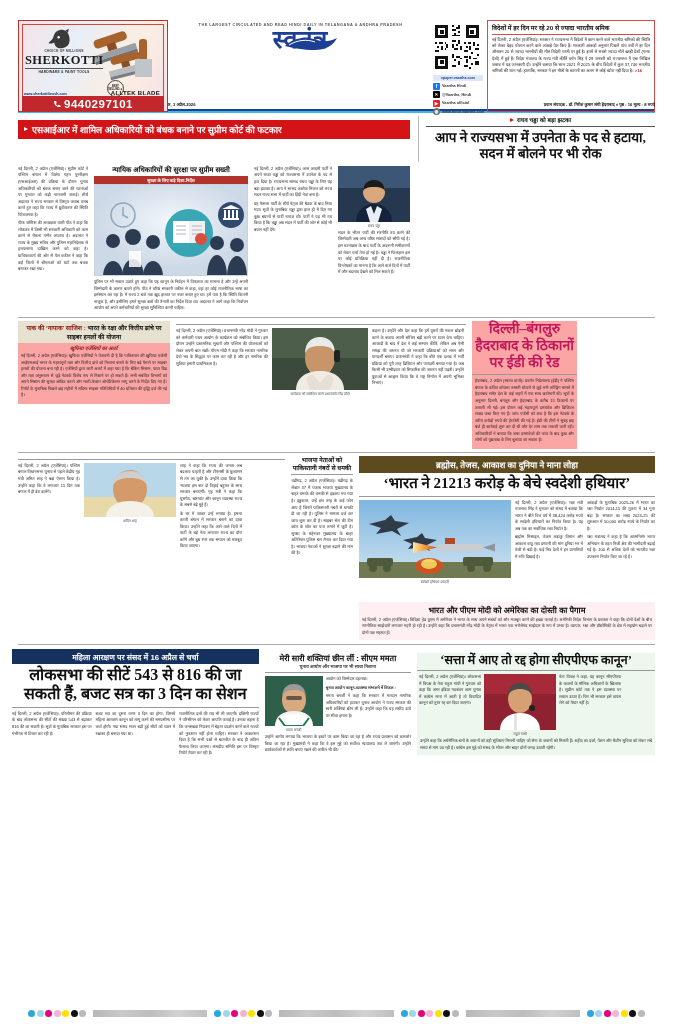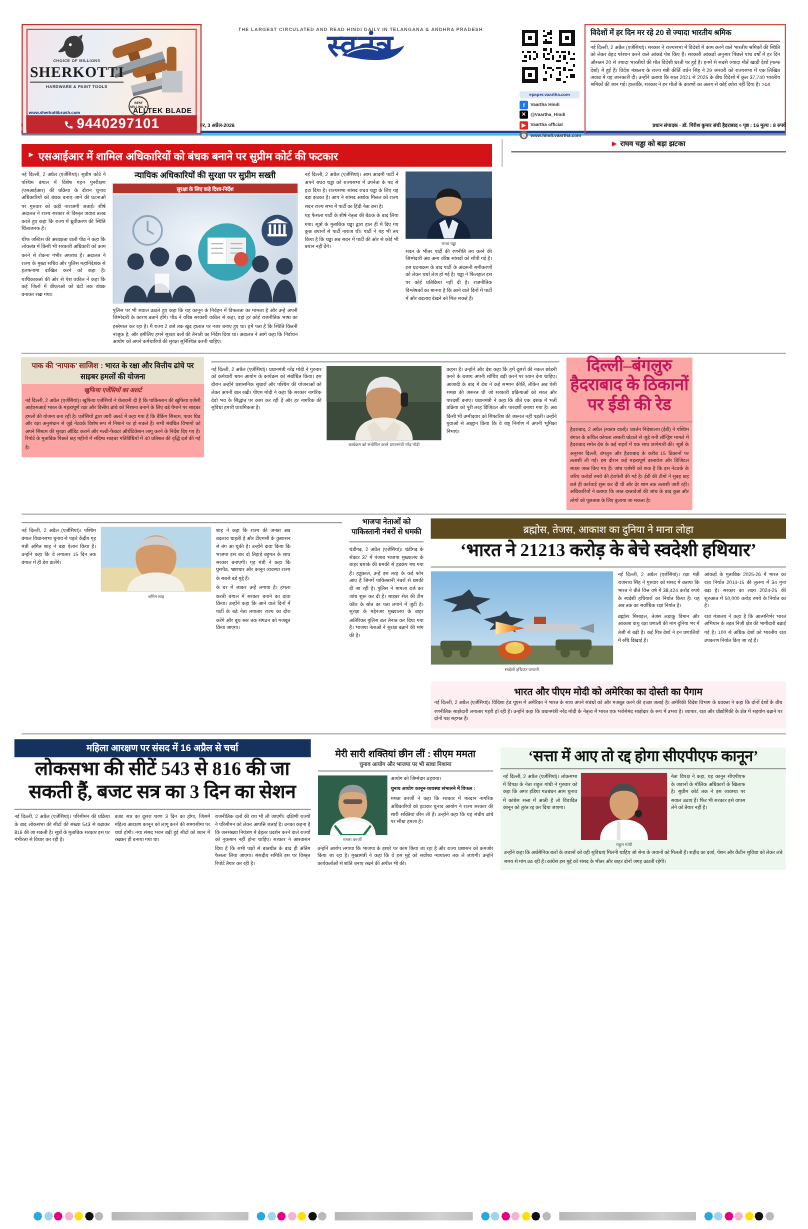--- a/index.html
+++ b/index.html
@@ -78,21 +78,21 @@
   .cap { font-size:3.5px; color:#444; text-align:center; padding-top:1px; }
 
   .sec-title-blue { font-family:"Liberation Serif", serif; font-weight:800; font-size:11px; color:#111; line-height:1.2; text-align:center;}
   .hr-thin { height:1px; background:#999; margin:3px 0; }
 
   .tinted { background:#fca5a5; }
   .tint-green { background:#eef7ee; }
   .tint-pink { background:#fdeff2; }
 
   .kick-box { background:#e7e2cf; color:#6b1f1f; font-weight:800; font-size:6.2px; text-align:center; padding:2px 3px; }
-  .kick-dark { background:#5d4a1f; color:#fff; font-weight:400; font-size:8.5px; text-align:center; padding:3px 4px; }
+  .kick-dark { background:#5d4a1f; color:#fff; font-weight:700; font-size:8.5px; text-align:center; padding:3px 4px; }
   .kick-navy { background:#15325e; color:#fff; font-weight:800; font-size:7.8px; text-align:center; padding:2.5px 4px; }
   .kick-plain { font-weight:800; font-size:7.5px; text-align:center; color:#111; }
   .h-magenta { font-family:"Liberation Serif", serif; font-weight:800; font-size:14px; color:#c2185b; text-align:center; line-height:1.2;}
   .h-blue-big { font-family:"Liberation Serif", serif; font-weight:800; font-size:15px; color:#111; text-align:center; line-height:1.18;}
   .h-serif-big { font-family:"Liberation Serif", serif; font-weight:800; font-size:16px; color:#111; line-height:1.18;}
 
   .subhead-i { font-size:5px; font-weight:800; color:#8a1a1a; text-align:center; font-style:italic; margin:2px 0;}
 
   
   .info-card { background:#eaf0f6; border:1px solid #c6d2df; position:relative; overflow:hidden;}
@@ -267,20 +267,21 @@
       <div class="redbar">
         <span class="bullet-tri"></span>
         <span>एसआईआर में शामिल अधिकारियों को बंधक बनाने पर सुप्रीम कोर्ट की फटकार</span>
       </div>
     </div>
     <div class="top-right">
       <div class="kicker-r">
         <span class="bullet-tri" style="color:#d41317"></span>
         <span>राघव चड्ढा को बड़ा झटका</span>
       </div>
+      <div class="h-right">आप ने राज्यसभा में उपनेता के पद से हटाया, सदन में बोलने पर भी रोक</div>
     </div>
   </div>
 
   <div class="band" style="align-items:flex-start;">
 
     <div class="col" style="width:70px">
       <p>नई दिल्ली, 2 अप्रैल (एजेंसियां)। सुप्रीम कोर्ट ने पश्चिम बंगाल में विशेष गहन पुनरीक्षण (एसआईआर) की प्रक्रिया के दौरान चुनाव अधिकारियों को बंधक बनाए जाने की घटनाओं पर गुरुवार को कड़ी नाराजगी जताई। शीर्ष अदालत ने राज्य सरकार से विस्तृत जवाब तलब करते हुए कहा कि राज्य में ध्रुवीकरण की स्थिति चिंताजनक है।</p>
       <p>चीफ जस्टिस की अध्यक्षता वाली पीठ ने कहा कि लोकतंत्र में किसी भी सरकारी अधिकारी को काम करने से रोकना गंभीर अपराध है। अदालत ने राज्य के मुख्य सचिव और पुलिस महानिदेशक से हलफनामा दाखिल करने को कहा है। याचिकाकर्ता की ओर से पेश वकील ने कहा कि कई जिलों में बीएलओ को घंटों तक बंधक बनाकर रखा गया।</p>
     </div>
 
@@ -508,32 +509,32 @@
         <div class="col" style="width:68px">
           <p>नई दिल्ली, 2 अप्रैल (एजेंसियां)। रक्षा मंत्री राजनाथ सिंह ने गुरुवार को संसद में बताया कि भारत ने बीते वित्त वर्ष में 38,424 करोड़ रुपये के स्वदेशी हथियारों का निर्यात किया है। यह अब तक का सर्वाधिक रक्षा निर्यात है।</p>
           <p>ब्रह्मोस मिसाइल, तेजस लड़ाकू विमान और आकाश वायु रक्षा प्रणाली की मांग दुनिया भर में तेजी से बढ़ी है। कई मित्र देशों ने इन प्रणालियों में रुचि दिखाई है।</p>
         </div>
         <div class="col" style="width:68px">
           <p>आंकड़ों के मुताबिक 2025-26 में भारत का रक्षा निर्यात 2014-15 की तुलना में 34 गुना बढ़ा है। सरकार का लक्ष्य 2024-25 की शुरुआत में 50,000 करोड़ रुपये के निर्यात का है।</p>
           <p>रक्षा मंत्रालय ने कहा है कि आत्मनिर्भर भारत अभियान के तहत निजी क्षेत्र की भागीदारी बढ़ाई गई है। 100 से अधिक देशों को भारतीय रक्षा उपकरण निर्यात किए जा रहे हैं।</p>
         </div>
       </div>
 
-      <div class="tint-pink" style="margin-top:8px;padding:2px 3px;">
+      <div class="tint-pink" style="margin-top:18px;padding:2px 3px;">
         <div class="kick-plain" style="font-size:8px;">भारत और पीएम मोदी को अमेरिका का दोस्ती का पैगाम</div>
         <div class="col" style="margin-top:2px">
           <p>नई दिल्ली, 2 अप्रैल (एजेंसियां)। विदिशा हेड यूएस में अमेरिका ने भारत के साथ अपने संबंधों को और मजबूत करने की इच्छा जताई है। अमेरिकी विदेश विभाग के प्रवक्ता ने कहा कि दोनों देशों के बीच रणनीतिक साझेदारी लगातार गहरी हो रही है। उन्होंने कहा कि प्रधानमंत्री नरेंद्र मोदी के नेतृत्व में भारत एक भरोसेमंद साझेदार के रूप में उभरा है। व्यापार, रक्षा और प्रौद्योगिकी के क्षेत्र में सहयोग बढ़ाने पर दोनों पक्ष सहमत हैं।</p>
         </div>
       </div>
     </div>
   </div>
 
   <div style="height:1px;background:#aaa;margin:4px 18px 0;"></div>
 
-  <div class="band" style="align-items:flex-end;margin-top:4px;padding-left:12px;">
+  <div class="band" style="align-items:center;margin-top:4px;padding-left:12px;">
 
     <div style="width:256px;">
       <div class="kick-navy">महिला आरक्षण पर संसद में 16 अप्रैल से चर्चा</div>
       <div class="h-serif-big" style="text-align:center;margin-top:2px;">लोकसभा की सीटें 543 से 816 की जा सकती हैं, बजट सत्र का 3 दिन का सेशन</div>
       <div class="hr-thin"></div>
       <div style="display:flex;gap:4px;">
         <div class="col" style="flex:1">
           <p>नई दिल्ली, 2 अप्रैल (एजेंसियां)। परिसीमन की प्रक्रिया के बाद लोकसभा की सीटों की संख्या 543 से बढ़ाकर 816 की जा सकती है। सूत्रों के मुताबिक सरकार इस पर गंभीरता से विचार कर रही है।</p>
         </div>
         <div class="col" style="flex:1">

